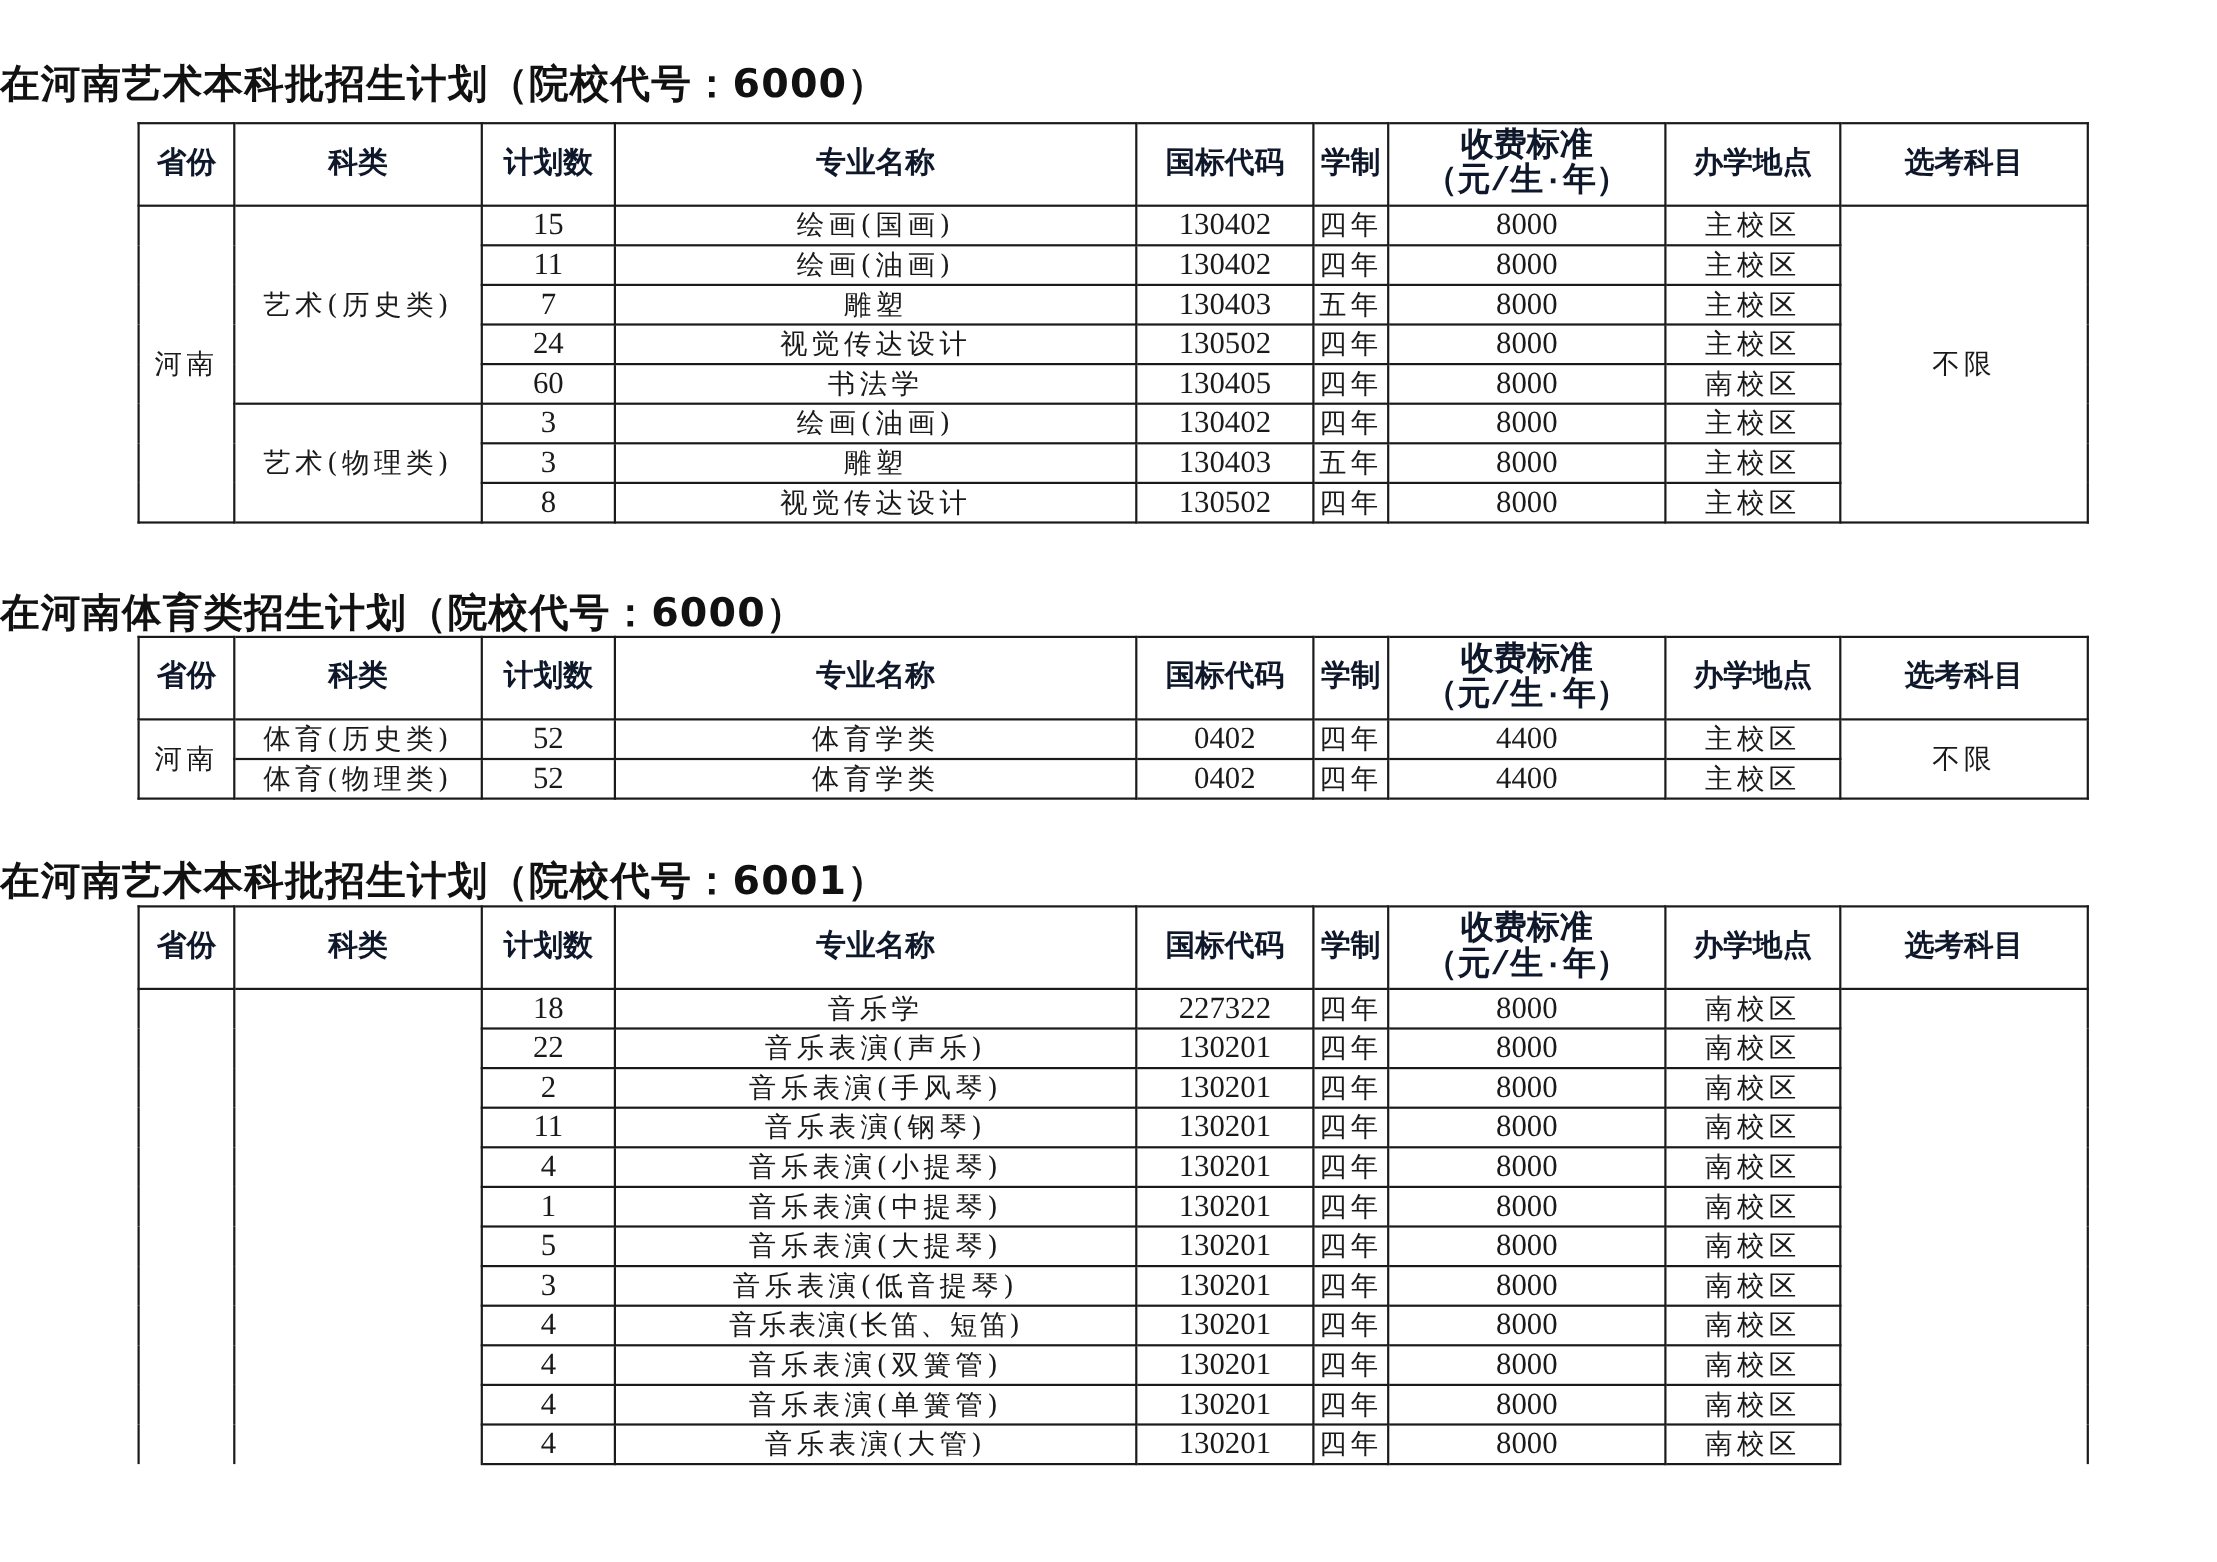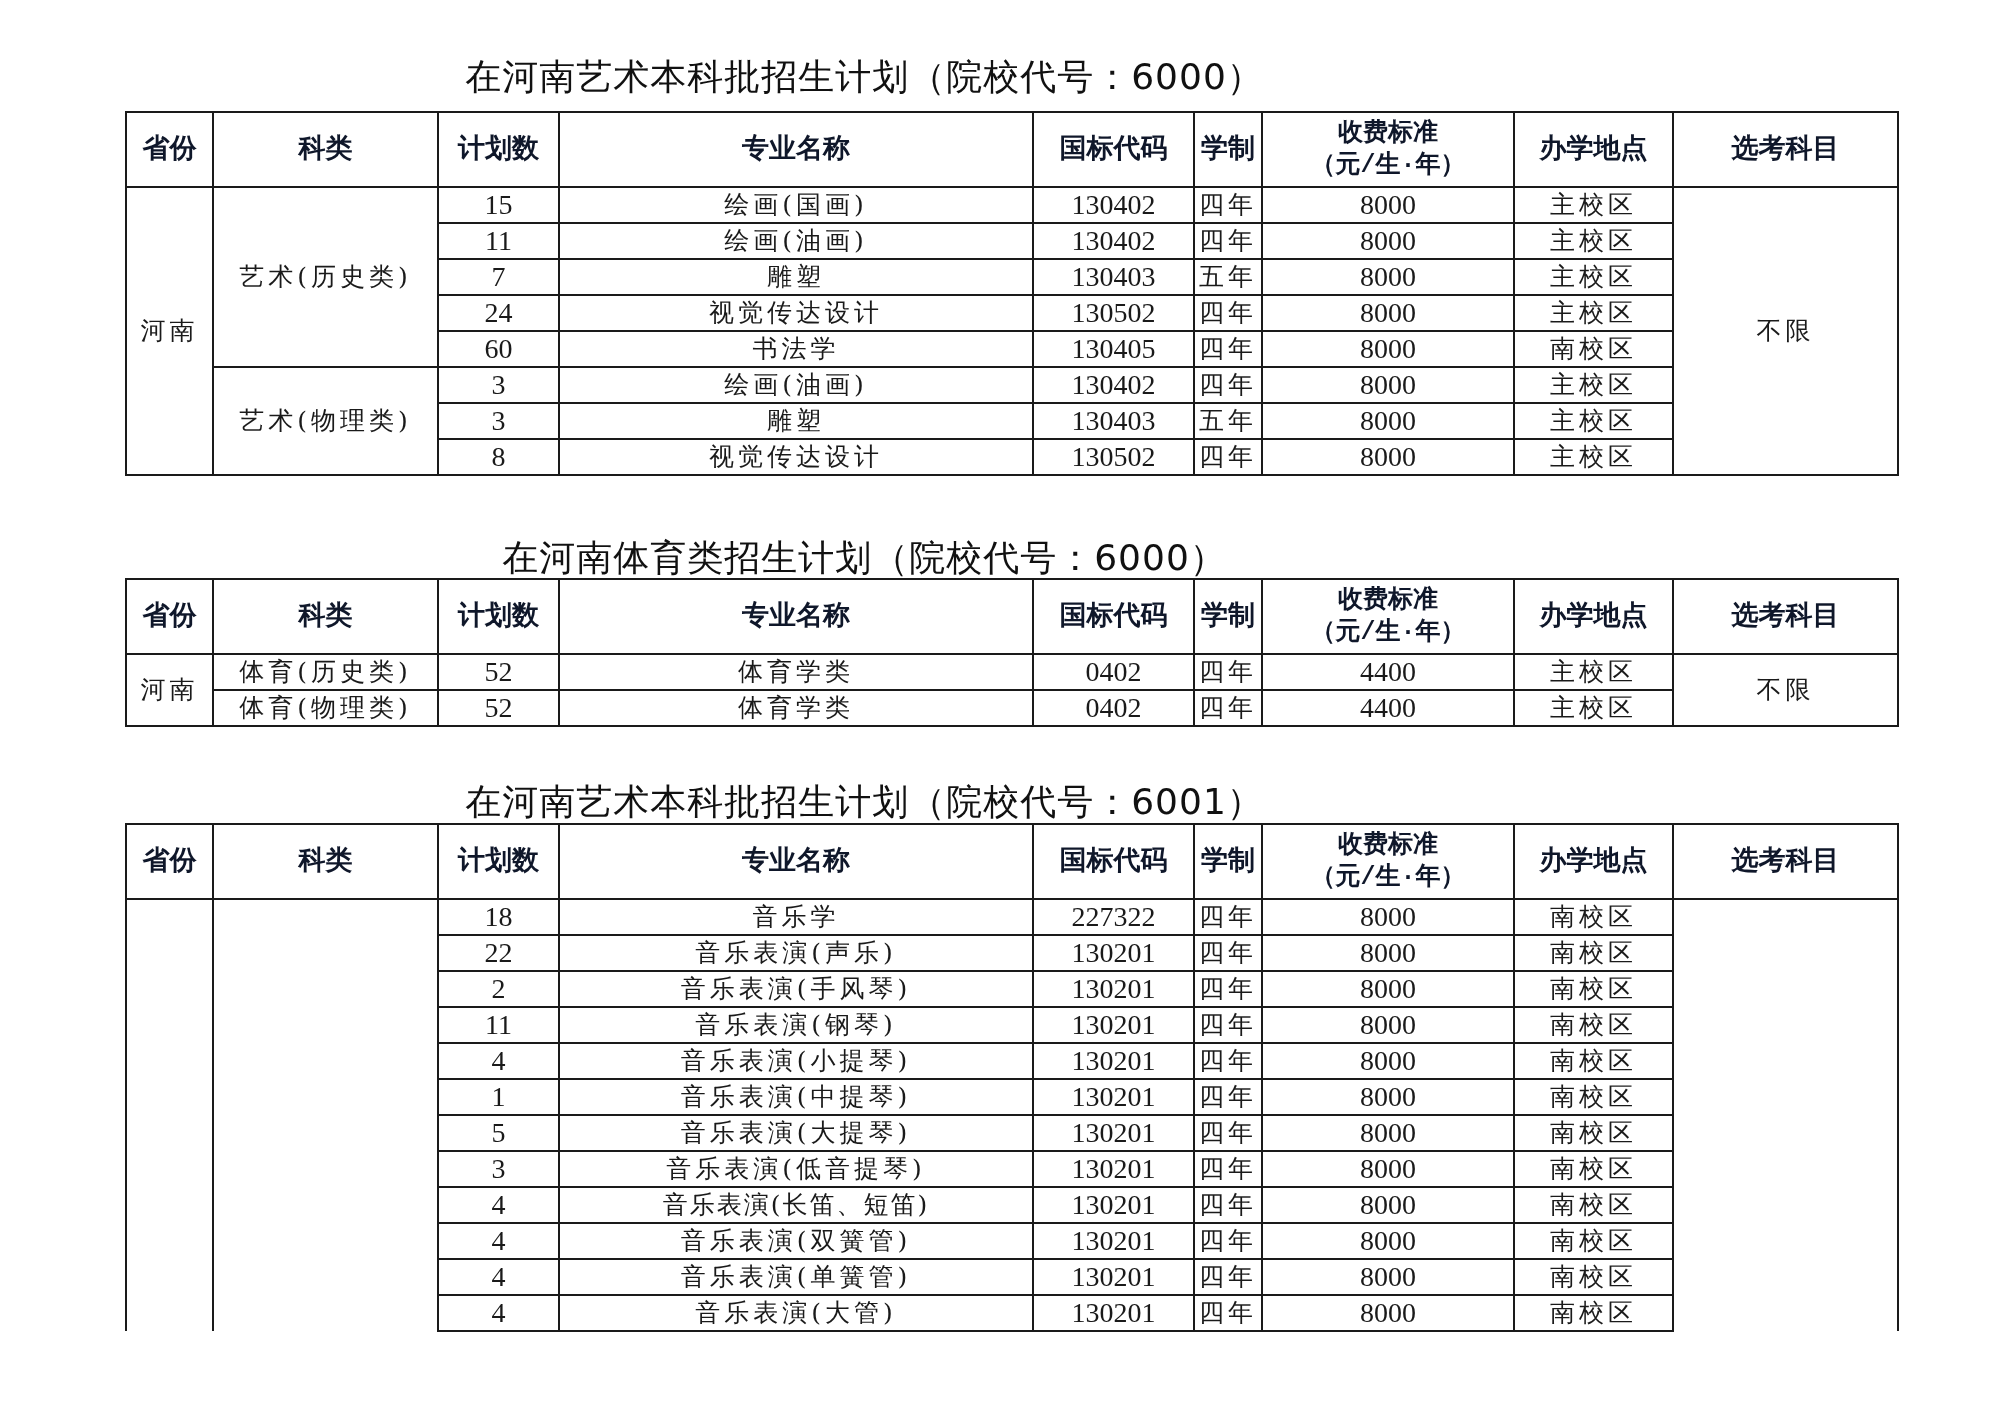--- a/index.html
+++ b/index.html
@@ -1,29 +1,29 @@
 <!DOCTYPE html>
 <html><head>
 <meta charset="utf-8">
 <style>
   html, body { margin:0; padding:0; background:#ffffff; }
   body { width:2015px; height:1420px; position:relative; overflow:hidden;
          font-family:"DejaVu Serif","Liberation Serif",serif; color:#111; }
-  .title { position:absolute; left:0; width:1729px; text-align:center;
-           font-family:"DejaVu Sans","Liberation Sans",sans-serif; font-weight:normal;
+  .title { position:absolute; left:0; width:1729px; text-align:left;
+           font-family:"DejaVu Sans","Liberation Sans",sans-serif; font-weight:bold;
            font-size:36px; line-height:44px; letter-spacing:1px; color:#111; }
   table.plan { position:absolute; left:125px; border-collapse:collapse; table-layout:fixed; }
   table.plan td, table.plan th { border:2px solid #1a1a1a; padding:0; text-align:center;
            vertical-align:middle; overflow:hidden; white-space:nowrap; }
   table.plan th { font-family:Liberation Mono, monospace; font-weight:bold;
            font-size:27px; line-height:32px; height:73px; color:#0f172a; }
   table.plan td { font-size:25px; height:34px; line-height:34px; color:#1a1a1a; }
   table.plan td.zh { letter-spacing:4px; }
   table.plan td.num { font-family:"Liberation Serif","DejaVu Serif",serif; font-size:28px; letter-spacing:0; }
-  table.plan th .sub { display:block; font-size:25px; }
+  table.plan th .sub { display:block; font-size:30px; }
   .open td.openbottom { border-bottom:none; }
 </style>
 </head>
 <body>
 
 <div class="title" style="top:55px;">在河南艺术本科批招生计划（院校代号：6000）</div>
 
 <table class="plan" style="top:111px;">
   <colgroup>
     <col style="width:87px">

